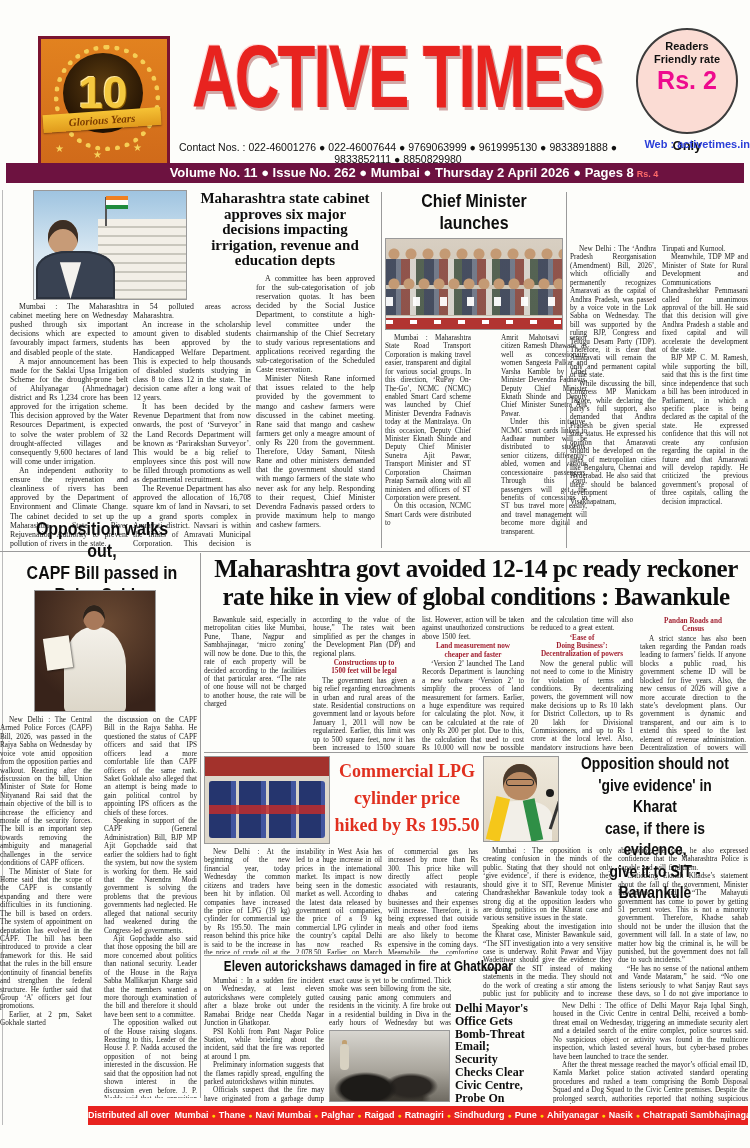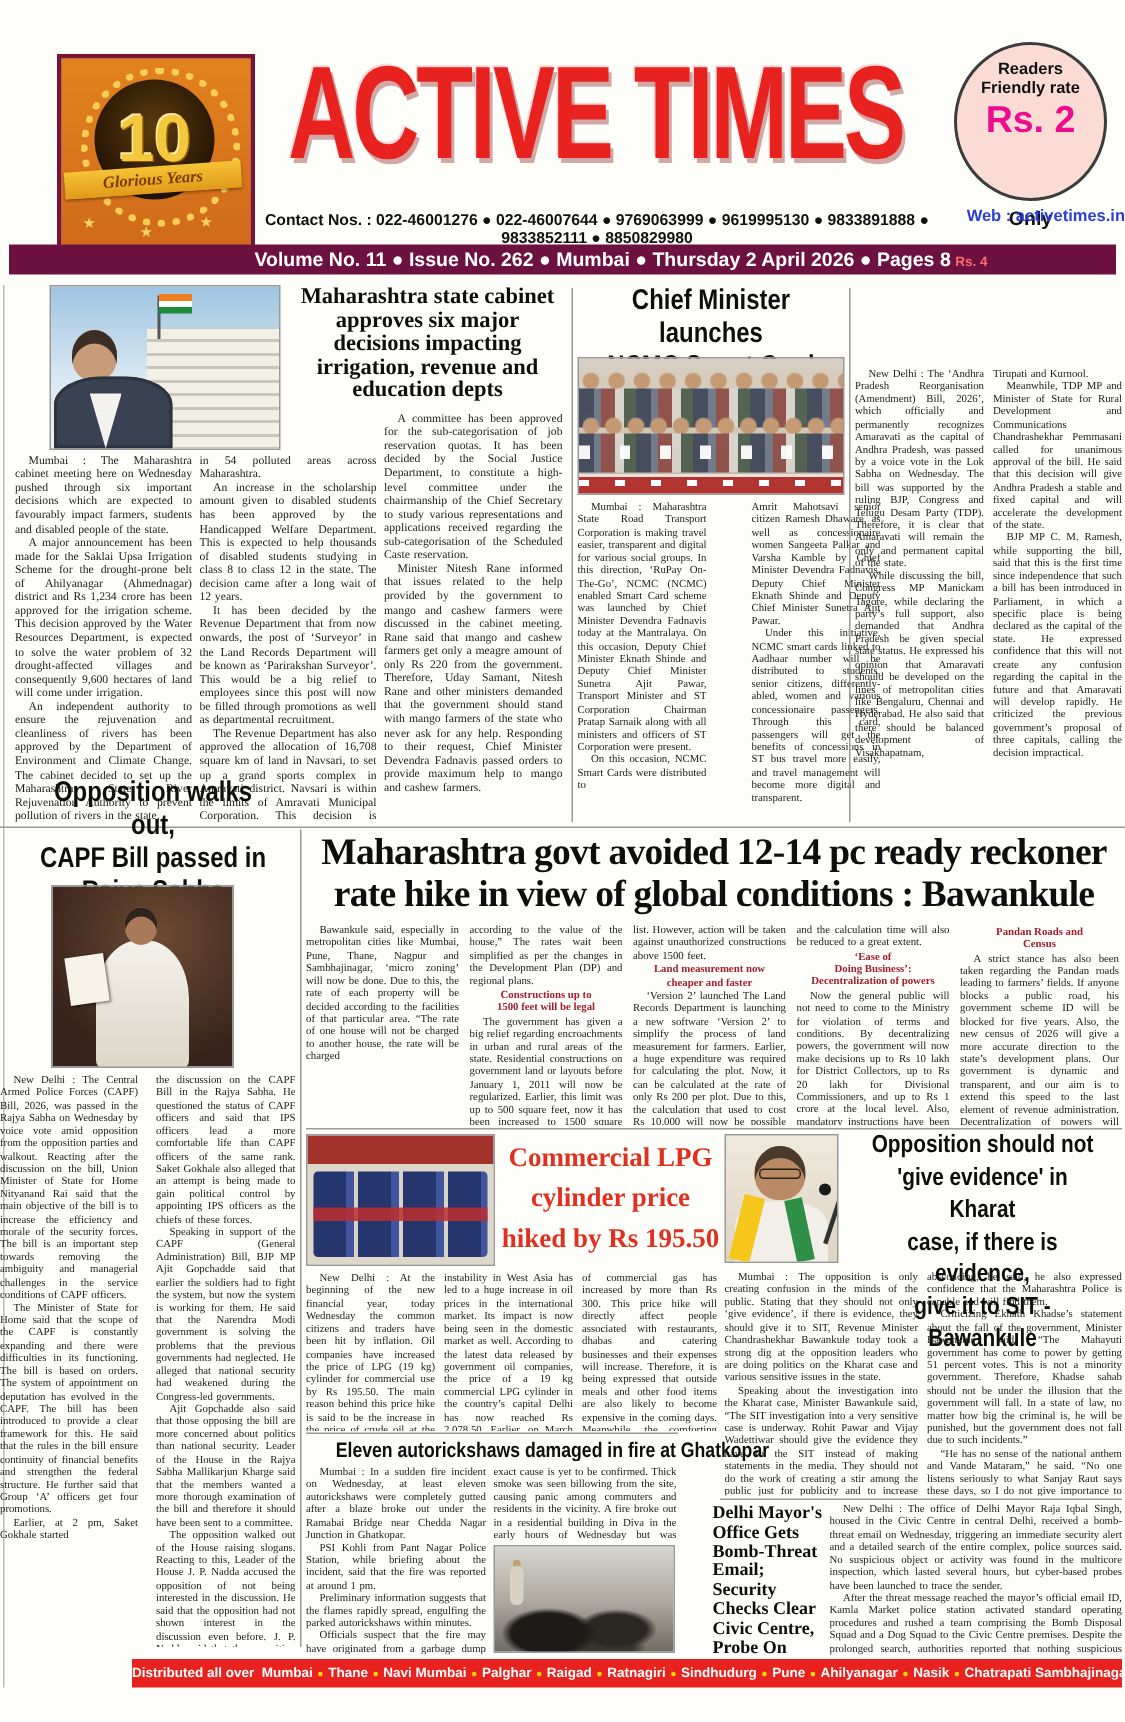--- a/index.html
+++ b/index.html
@@ -18,21 +18,21 @@
         text-shadow:1px 1px 0 #8a5a00,-1px -1px 0 #ffe9a0;}
   .logo-ribbon{position:absolute;left:2px;top:72px;width:118px;height:18px;background:linear-gradient(#f6c335,#e09a1c);
         transform:rotate(-4deg);text-align:center;font-style:italic;font-weight:bold;font-size:11px;color:#7c3c00;
         line-height:18px;box-shadow:0 1px 2px rgba(0,0,0,.4);}
   .logo-star{position:absolute;color:#f6d35c;font-size:10px;}
   .paper-title{left:166px;top:26px;width:462px;text-align:center;
         font-family:"Liberation Sans",sans-serif;font-weight:bold;font-size:62px;letter-spacing:-2px;
         color:#e8231f;transform:scaleY(1.42);transform-origin:top center;white-space:nowrap;
         text-shadow:2px 2px 0 rgba(130,10,10,.35),-1px -1px 0 #ffd9d9;}
   .contact-line{left:166px;top:141px;width:464px;text-align:center;
-        font-family:"Liberation Sans",sans-serif;font-weight:bold;font-size:10.5px;color:#111;}
+        font-family:"Liberation Sans",sans-serif;font-weight:normal;font-size:10.5px;color:#111;}
   .price-oval{left:636px;top:28px;width:102px;height:106px;border-radius:50%;
         background:#fbdcd4;border:2px solid #3c3c3c;text-align:center;
         font-family:"Liberation Sans",sans-serif;color:#111;padding-top:10px;box-sizing:border-box;}
   .price-oval .l1,.price-oval .l2{font-weight:bold;font-size:11px;line-height:13px;}
   .price-oval .pr{font-weight:bold;font-size:25px;line-height:28px;color:#ee0b8e;}
   .price-oval .l3{font-weight:bold;font-size:13px;line-height:15px;margin-top:44px;}
   .web-url{left:624px;top:138px;width:126px;text-align:right;font-family:"Liberation Sans",sans-serif;
         font-weight:bold;font-size:11px;color:#2b3fd8;}
   .volume-bar{left:6px;top:163px;width:738px;height:20px;background:#6d1240;color:#fff;
         font-family:"Liberation Sans",sans-serif;font-weight:bold;font-size:13px;line-height:20px;
@@ -327,21 +327,21 @@
   <div class="abs bodycol noind" style="left:329px;top:977px;width:122px;height:50px">
       <p>exact cause is yet to be confirmed. Thick smoke was seen billowing from the site, causing panic among commuters and residents in the vicinity. A fire broke out in a residential building in Diva in the early hours of Wednesday but was swiftly brought under control with no injuries reported, officials said.</p>
     </div>
   <div class="abs photo fire" style="left:329px;top:1030px;width:121px;height:72px">
     <div class="fire-debris"></div>
     <div class="fire-man"></div>
   </div>
 
   <div class="abs hline" style="left:480px;top:999px;width:268px"></div>
 
-  <div class="abs hl-serif" style="left:475px;top:1002px;width:94px;font-size:12px;line-height:12.8px;text-align:left">Delhi Mayor's
+  <div class="abs hl-serif" style="left:455px;top:1002px;width:94px;font-size:12px;line-height:12.8px;text-align:left">Delhi Mayor's
 Office Gets
 Bomb-Threat
 Email;
 Security
 Checks Clear
 Civic Centre,
 Probe On</div>
   <div class="abs bodycol" style="left:553px;top:1002px;width:195px;height:102px">
       <p>New Delhi : The office of Delhi Mayor Raja Iqbal Singh, housed in the Civic Centre in central Delhi, received a bomb-threat email on Wednesday, triggering an immediate security alert and a detailed search of the entire complex, police sources said. No suspicious object or activity was found in the multicore inspection, which lasted several hours, but cyber-based probes have been launched to trace the sender.</p>
       <p>After the threat message reached the mayor’s official email ID, Kamla Market police station activated standard operating procedures and rushed a team comprising the Bomb Disposal Squad and a Dog Squad to the Civic Centre premises.  Despite the prolonged search, authorities reported that nothing suspicious turned up.</p>

